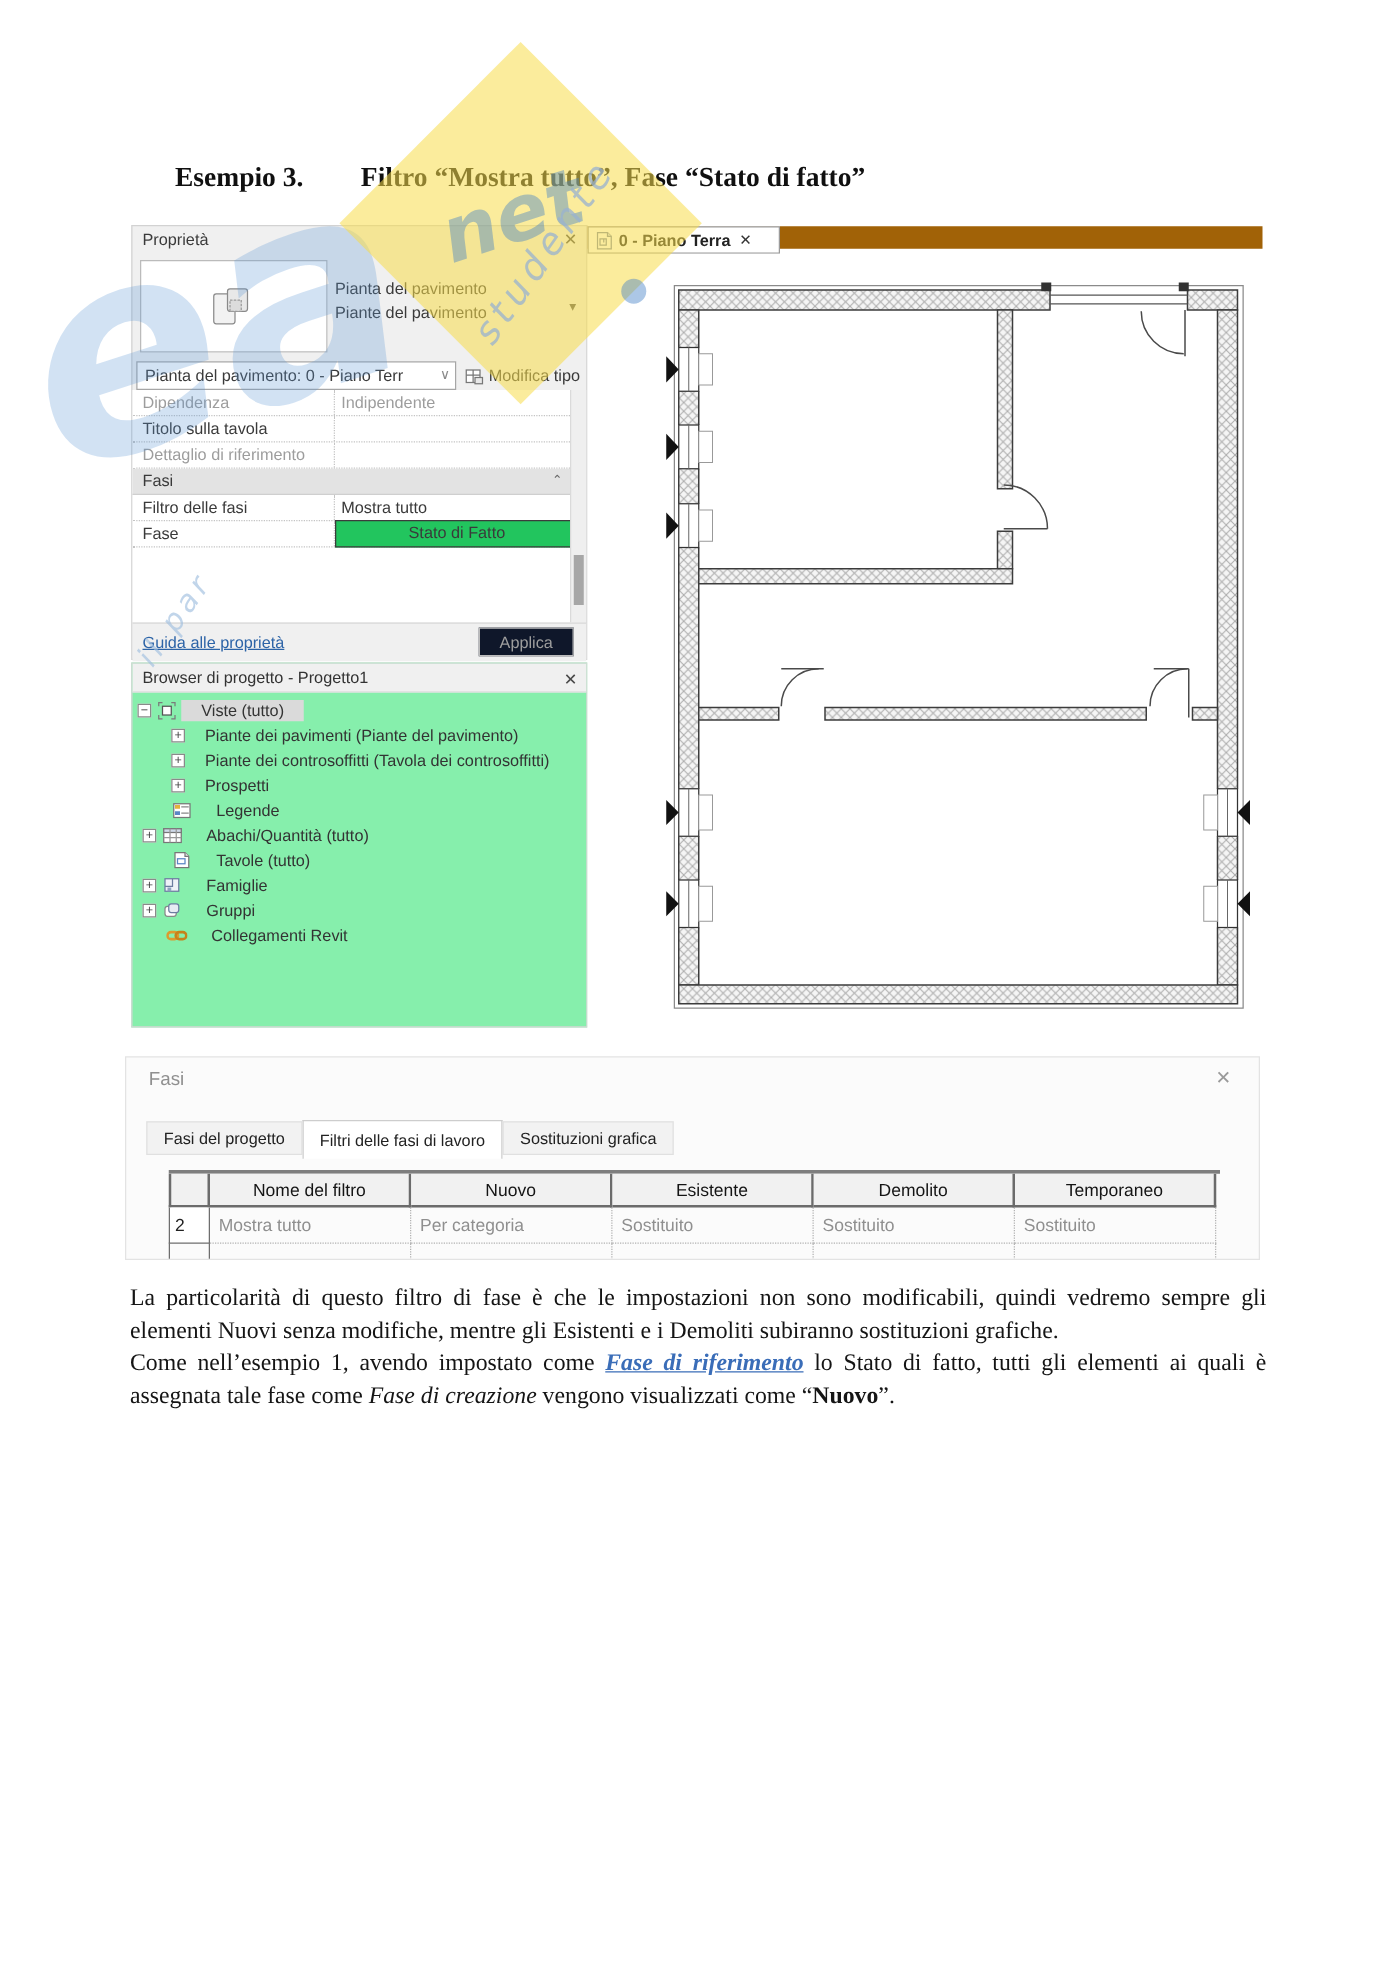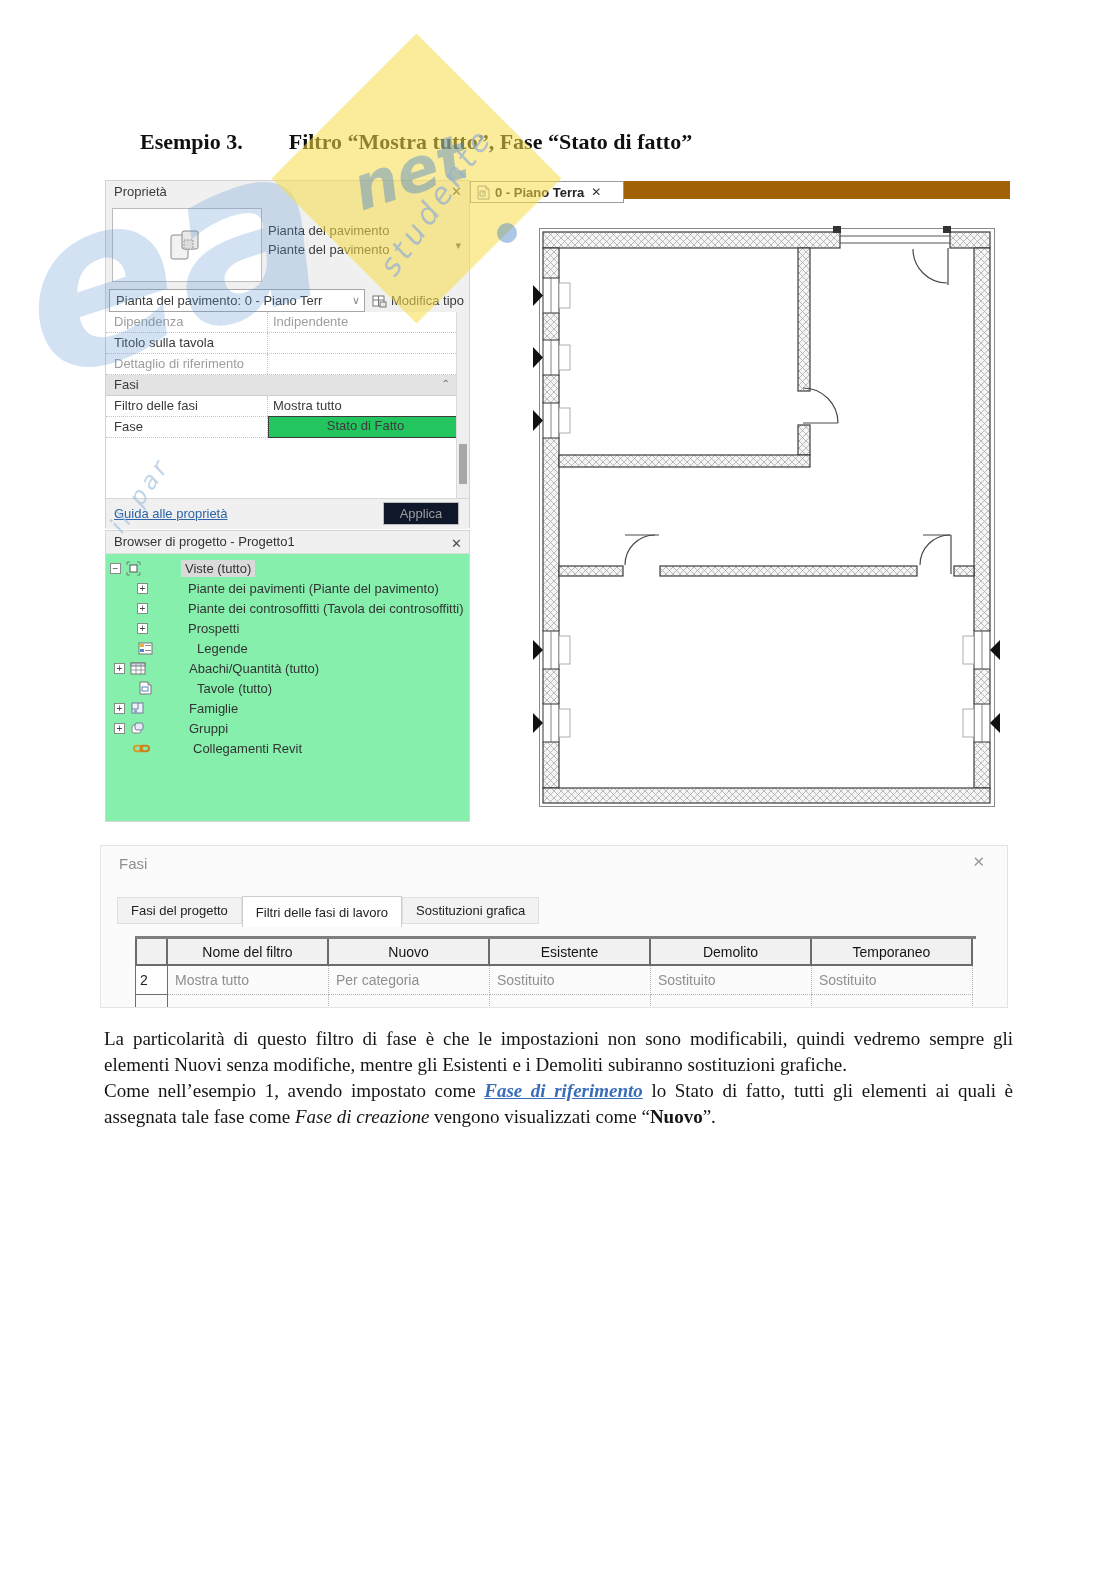--- a/index.html
+++ b/index.html
@@ -67,21 +67,21 @@
   #browser{position:absolute;left:105px;top:530px;width:365px;height:292px;background:#86efac;
            border:1px solid #d6d6d6;box-sizing:border-box;font-size:13px;color:#333;}
   .b-header{height:22px;line-height:22px;background:#f0f0f0;padding-left:8px;position:relative;
             border-bottom:1px solid #ddd;}
   .tree{padding-top:4px;}
   .trow{display:flex;align-items:center;height:20px;}
   .tind{display:inline-block;height:1px;}
   .exp{width:11px;height:11px;border:1px solid #8a8a8a;background:#fff;font-size:10px;line-height:9px;
        text-align:center;color:#444;box-sizing:border-box;flex:none;}
   .ticon{width:17px;height:15px;margin:0 3px 0 4px;flex:none;display:flex;align-items:center;justify-content:center;}
-  .tlabel{padding:1px 4px;white-space:nowrap;margin-left:36px;}
+  .tlabel{padding:1px 16px;white-space:nowrap;}
   .tlabel.sel{background:#dadada;}
 
   
   #viewtabs{position:absolute;left:470px;top:181px;width:540px;height:18px;background:#a16207;}
   .vtab{position:absolute;left:0;top:0;width:154px;height:22px;background:#fff;
         border:1px solid #9b9b9b;box-sizing:border-box;display:flex;align-items:center;gap:5px;padding:0 6px;}
   .vtab-label{font-size:13px;font-weight:bold;color:#222;white-space:nowrap;}
   .vtab-close{font-size:12px;color:#333;margin-left:2px;}
   #canvas{position:absolute;left:470px;top:203px;width:540px;height:620px;background:#fff;}
 

